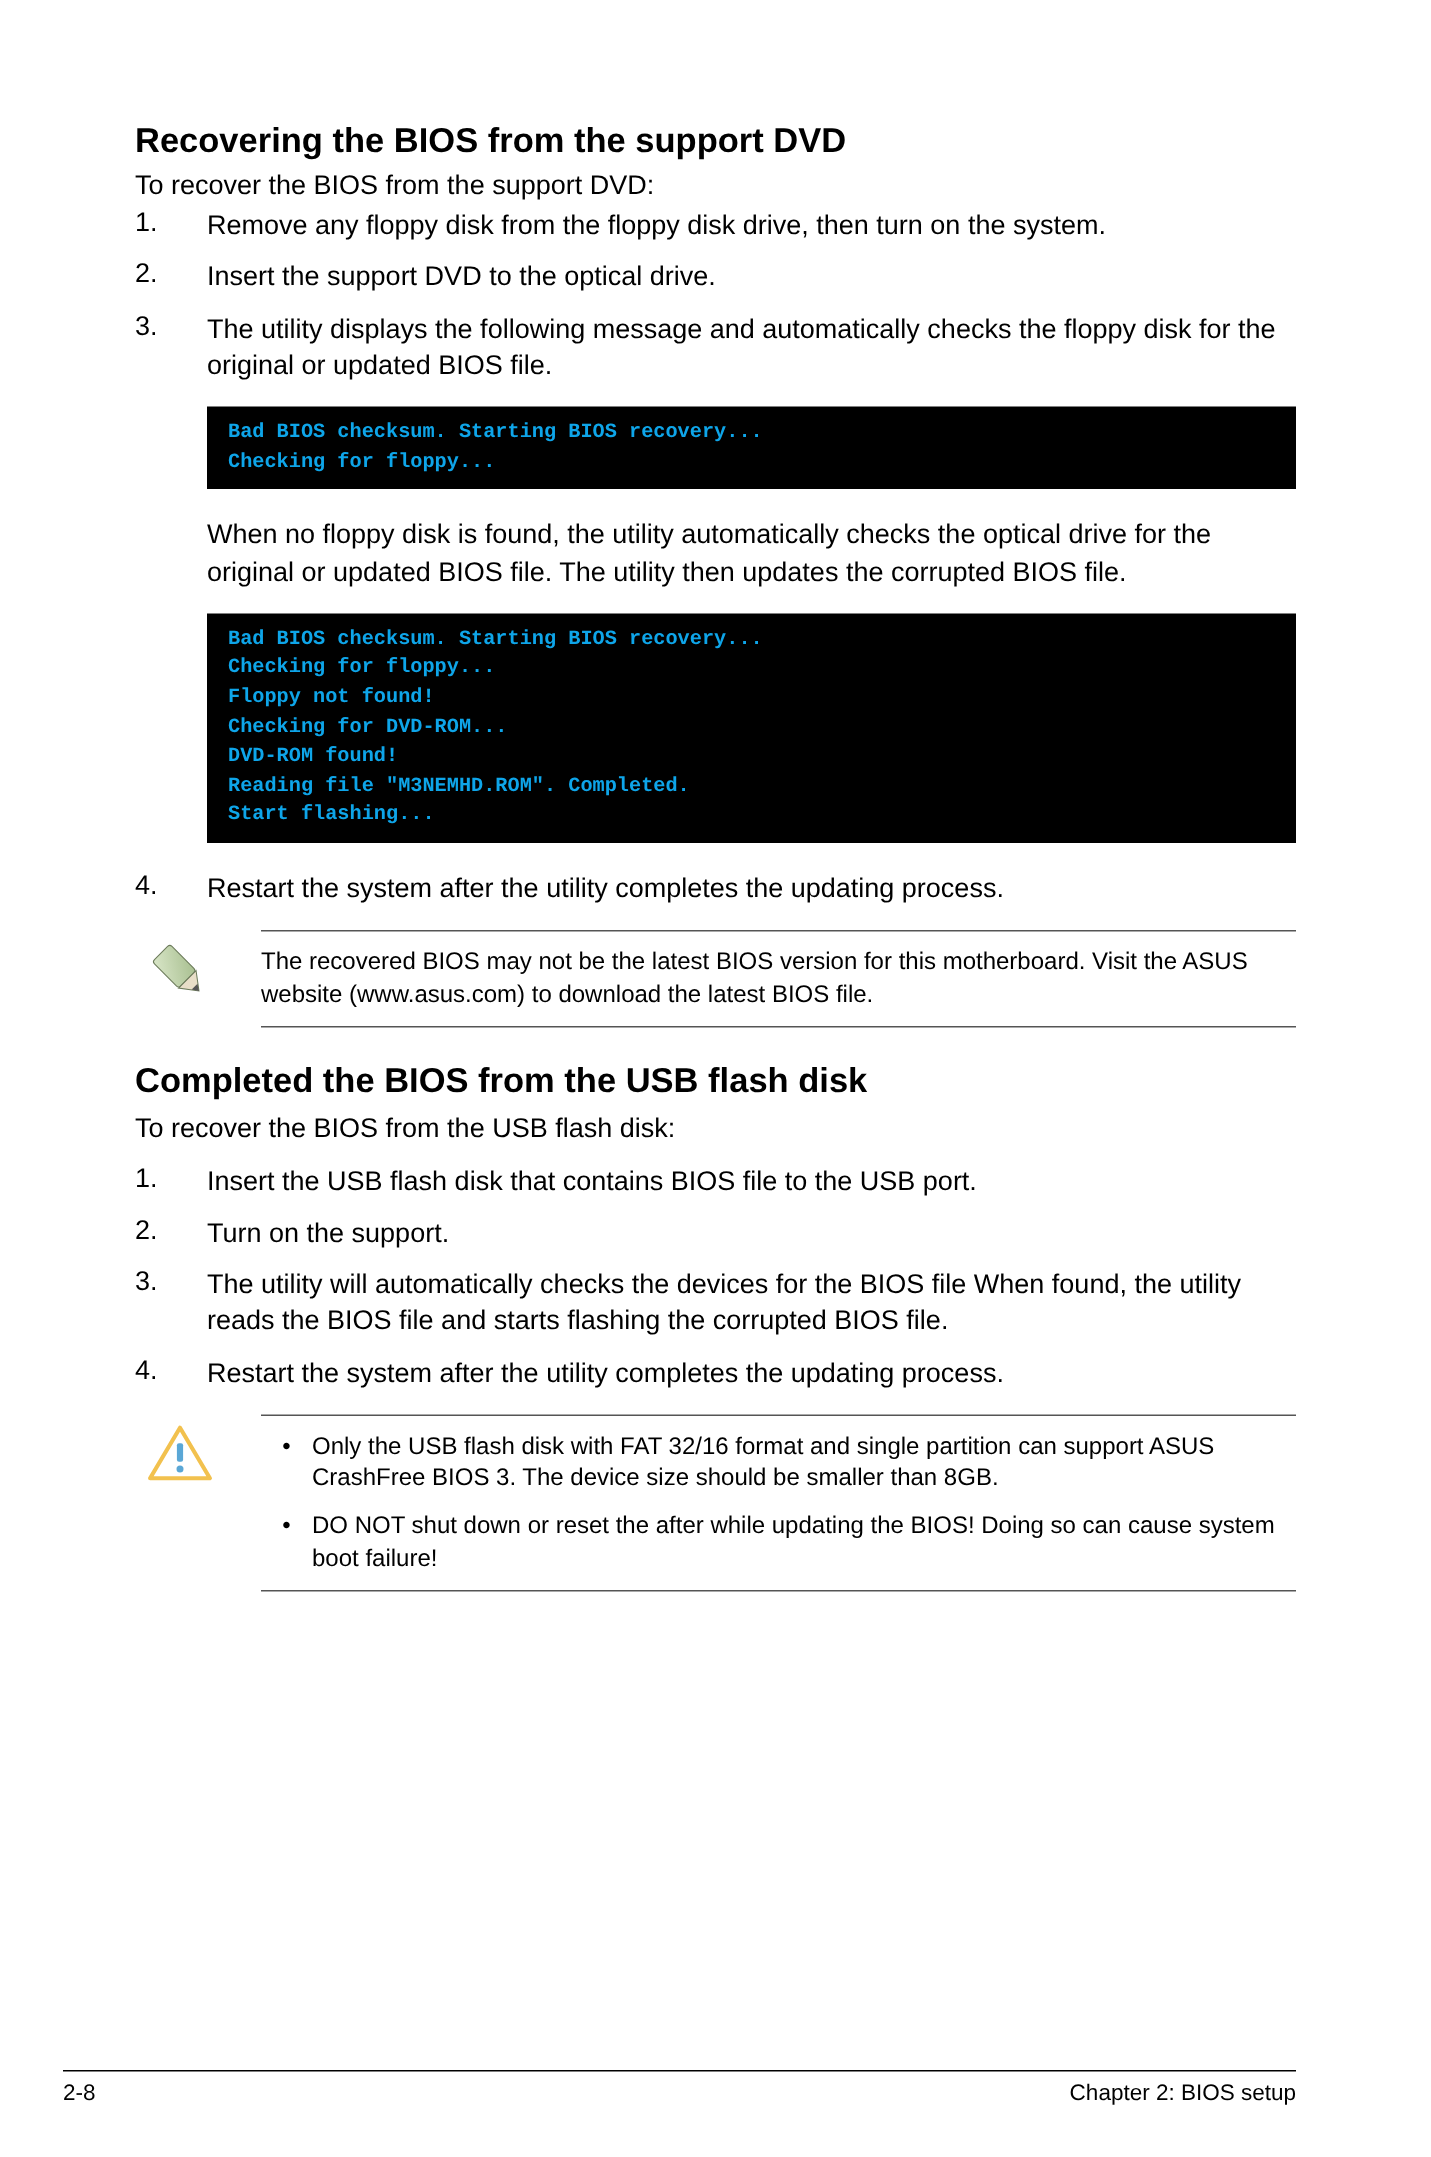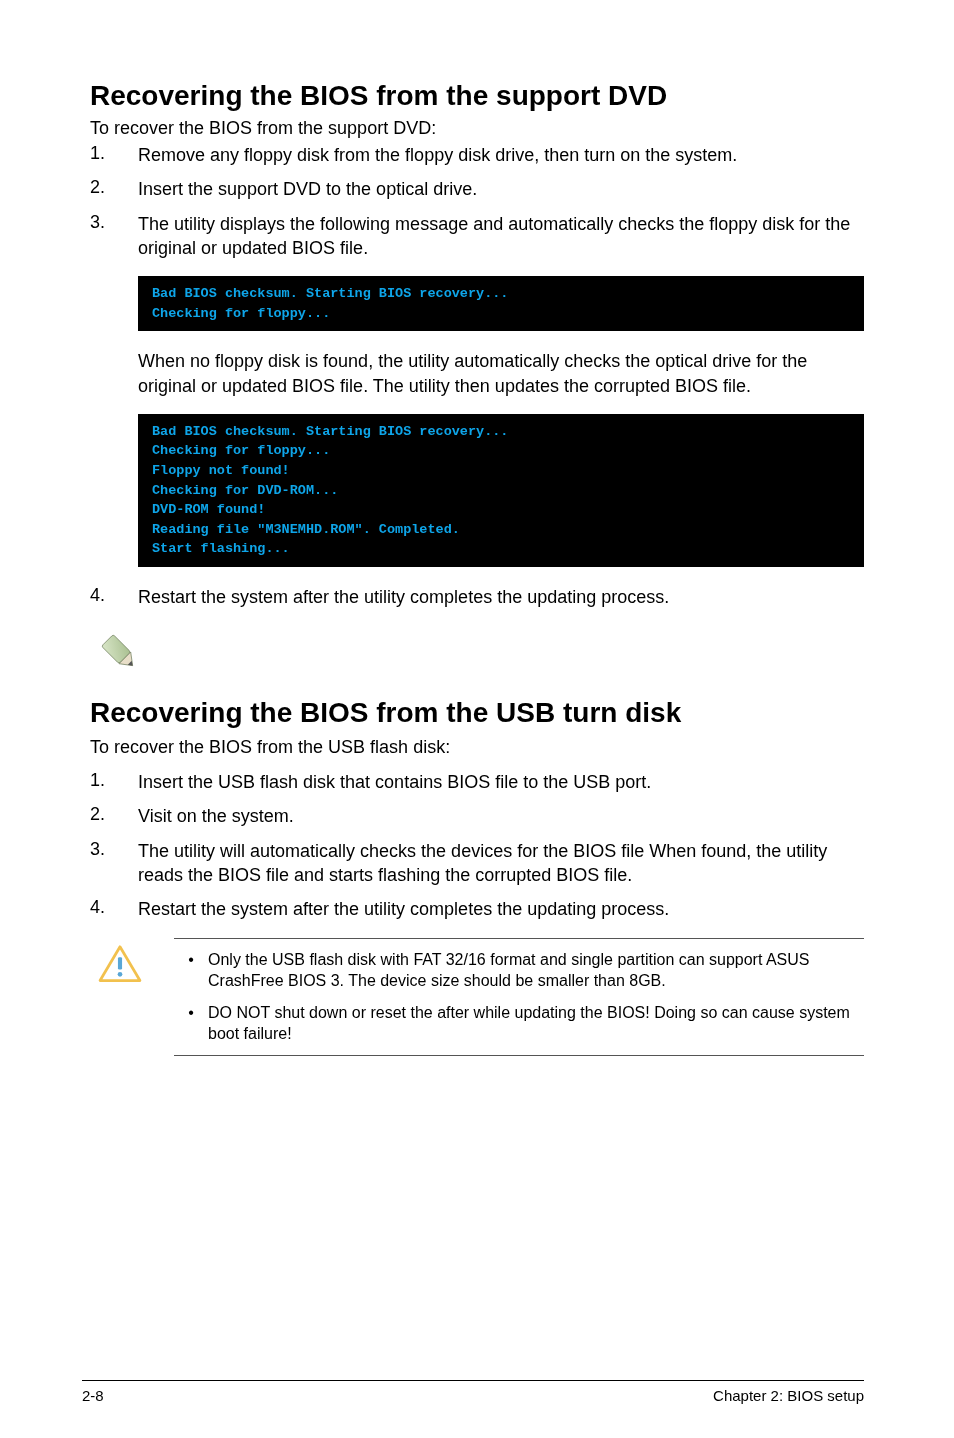--- a/index.html
+++ b/index.html
@@ -7,21 +7,21 @@
     width: 954px;
     background: #fff;
     font-family: Arial, Helvetica, sans-serif;
     color: #000;
   }
   body {
     padding: 80px 90px 40px 90px;
     font-size: 18px;
   }
   h2.section-title {
-    font-size: 28px;
+    font-size: 23px;
     font-weight: bold;
     margin-bottom: 6px;
   }
   p.intro {
     margin-bottom: 4px;
   }
   ol.main-list {
     list-style: none;
     padding: 0;
     margin: 0 0 16px 0;
@@ -88,21 +88,21 @@
   .note-body ul li .bullet {
     flex: 0 0 34px;
     text-align:center;
   }
   .note-body ul li .btxt { flex:1; }
   .footer {
     position: fixed;
     bottom: 0;
     left: 0;
     width: 954px;
-    padding: 0 90px 34px 82px;
+    padding: 0 90px 34px 42px;
     display: flex;
     justify-content: space-between;
     font-size: 15px;
     background:#fff;
   }
   .footer .line-wrap {
     border-top: 1px solid #000;
     width: 100%;
     display:flex;
     justify-content:space-between;
@@ -170,33 +170,34 @@
           <stop offset="1" stop-color="#a8bf90"></stop>
         </linearGradient>
       </defs>
       <g transform="rotate(-45 32 32)">
         <rect x="20" y="6" width="24" height="36" rx="3" fill="url(#pg)" stroke="#6b7a5a" stroke-width="1"></rect>
         <polygon points="20,42 44,42 32,58" fill="#e8dec8" stroke="#6b7a5a" stroke-width="1"></polygon>
         <polygon points="28,52 36,52 32,58" fill="#555"></polygon>
       </g>
     </svg>
   </div>
-</div>
-
-<h2 class="section-title second-title">Recovering the BIOS from the USB turn disk</h2>
+  <div class="note-body">The recovered BIOS may not be the latest BIOS version for this motherboard. Visit the ASUS website (www.asus.com) to download the latest BIOS file.</div>
+</div>
+
+<h2 class="section-title second-title">Completed the BIOS from the USB flash disk</h2>
 <p class="intro2">To recover the BIOS from the USB flash disk:</p>
 
 <ol class="main-list">
   <li>
     <span class="num">1.</span>
     <span class="txt">Insert the USB flash disk that contains BIOS file to the USB port.</span>
   </li>
   <li>
     <span class="num">2.</span>
-    <span class="txt">Visit on the system.</span>
+    <span class="txt">Turn on the support.</span>
   </li>
   <li>
     <span class="num">3.</span>
     <span class="txt">The utility will automatically checks the devices for the BIOS file When found, the utility reads the BIOS file and starts flashing the corrupted BIOS file.</span>
   </li>
   <li>
     <span class="num">4.</span>
     <span class="txt">Restart the system after the utility completes the updating process.</span>
   </li>
 </ol>

